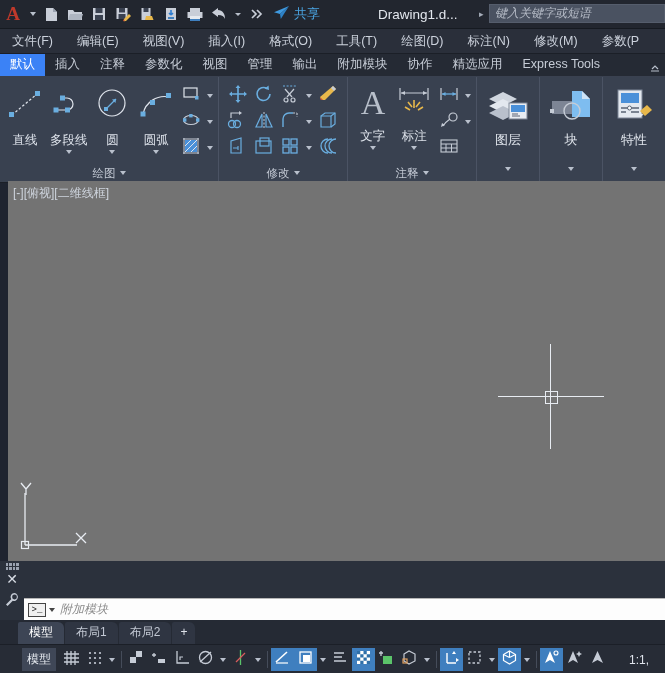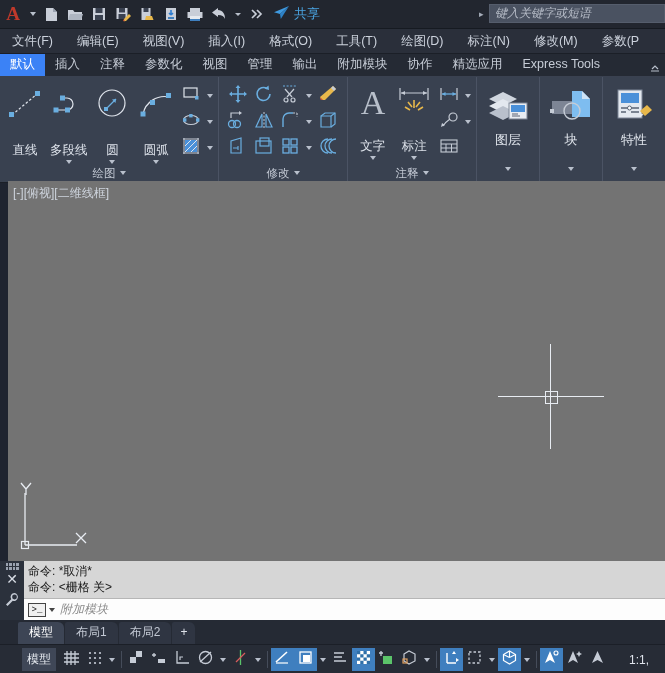--- a/index.html
+++ b/index.html
@@ -67,21 +67,21 @@
   .panel{position:relative;display:flex;flex-direction:column;justify-content:space-between;
          border-right:1px solid #4b5364;}
   .panel-body{display:flex;align-items:flex-start;padding:4px 3px 0;flex:1;}
   .panel-title{
     height:18px;display:flex;align-items:center;justify-content:center;gap:4px;
     font-size:11.5px;color:#c3c9d4;
   }
   .big-btn{
     width:46px;display:flex;flex-direction:column;align-items:center;padding-top:3px;
   }
-  .big-btn .lbl{font-size:12.5px;color:#dde2ea;margin-top:14px;}
+  .big-btn .lbl{font-size:12.5px;color:#dde2ea;margin-top:4px;}
   .big-btn .dd{margin-top:1px;}
   .sm-col{display:flex;flex-direction:column;padding-top:2px;}
   .sm-row{display:flex;align-items:center;height:26px;}
   .sm-btn{width:26px;height:24px;display:flex;align-items:center;justify-content:center;}
   .sm-dd{width:11px;display:flex;align-items:center;justify-content:center;}
   .vbig{
     width:58px;display:flex;flex-direction:column;align-items:center;justify-content:flex-start;
     padding-top:6px;
   }
   .vbig .lbl{font-size:13px;color:#e0e5ec;margin-top:0;}
@@ -229,20 +229,21 @@
     <div class="share">
       <span>
         <svg width="19" height="17" viewBox="0 0 19 17">
             <path d="M17 2L2 8.2l6 1.7z" fill="#3f9ae0"></path>
             <path d="M17 2l-9 7.9.8 5z" fill="#2d82c8"></path>
           </svg>
       </span>
       <span class="share-label">共享</span>
     </div>
 
+    <div class="doc-title">Drawing1.d...</div>
     <div class="title-arrow">▸</div>
     <div class="search-box">
       <span>键入关键字或短语</span>
     </div>
   </div>
 
   <div class="menubar">
     <div class="mi">文件(F)</div>
     <div class="mi">编辑(E)</div>
     <div class="mi">视图(V)</div>
@@ -671,24 +672,20 @@
           <i></i>
           <i></i>
       </div>
       <div class="cmd-close">✕</div>
       <div style="margin-top:6px;">
         <svg width="14" height="15" viewBox="0 0 14 15">
             <path d="M9.5 1a4 4 0 0 0-3.3 6.2L1 12.4 2.6 14l5.2-5.2A4 4 0 1 0 9.5 1zm0 1.6a2.4 2.4 0 1 1 0 4.8 2.4 2.4 0 0 1 0-4.8z" fill="#c6ccd6"></path>
           </svg>
       </div>
     </div>
-    <div class="cmd-hist">
-      <div>命令: *取消*</div>
-      <div>命令:  &lt;栅格  关&gt;</div>
-    </div>
     <div class="cmd-input-row">
       <div class="cmd-prompt-icon">&gt;_</div>
       <span class="cmd-caret caret" style="border-top-color:#444;"></span>
       <span class="cmd-placeholder">附加模块</span>
     </div>
   </div>
 
   <div class="laytabs">
     <div style="width:18px;"></div>
     <div class="ltab active">模型</div>

